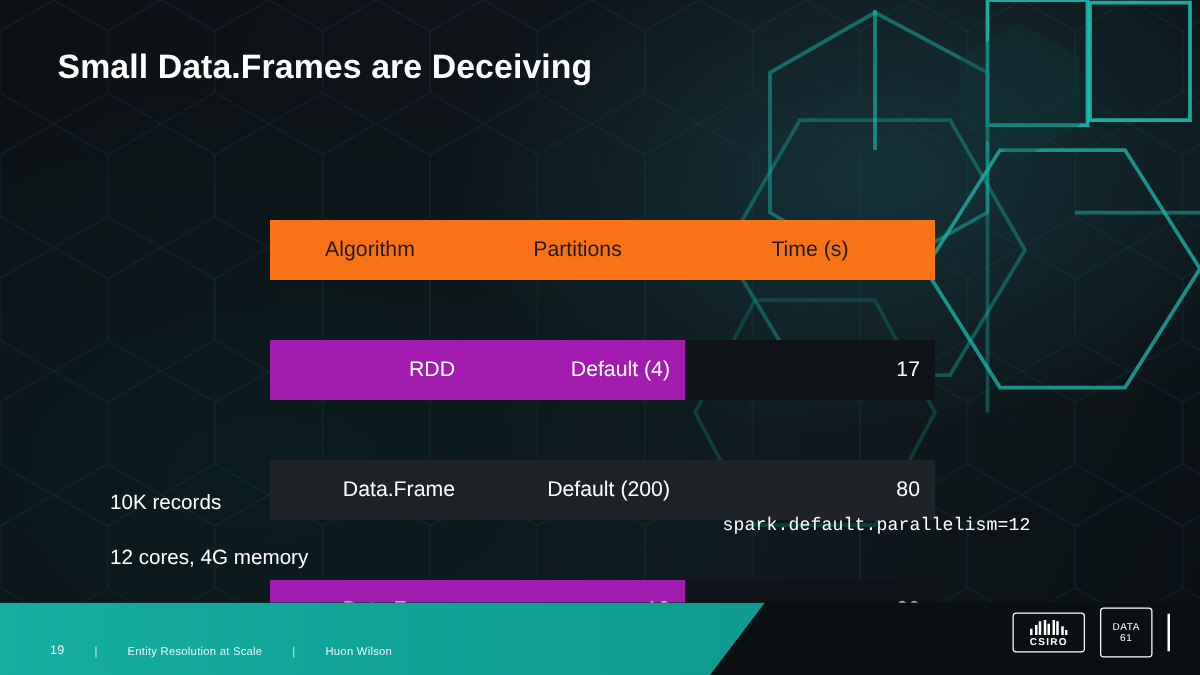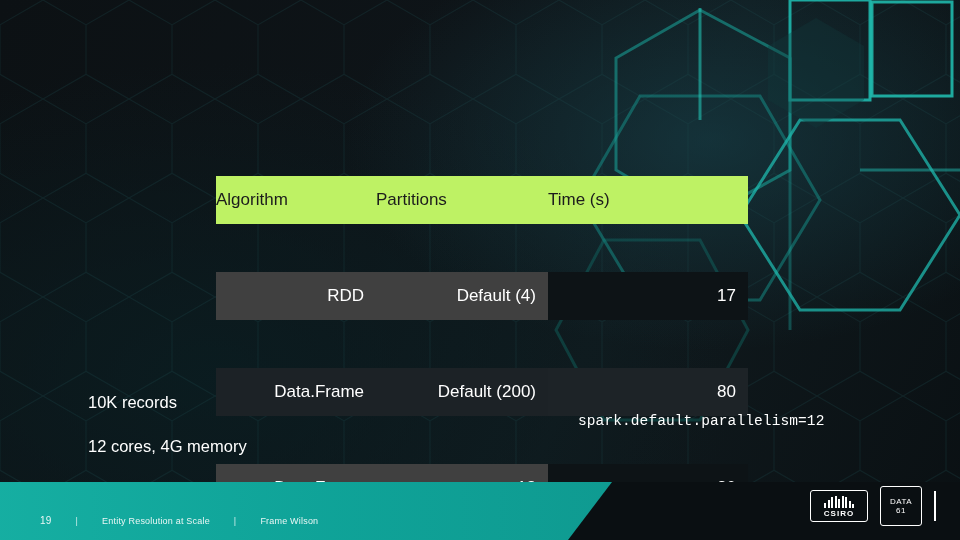--- a/index.html
+++ b/index.html
@@ -62,40 +62,40 @@
     border-collapse: collapse;
     width: 532px;
     table-layout: fixed;
   }
   table.data th, table.data td {
     padding: 0;
     font-weight: normal;
   }
   table.data thead th {
     height: 48px;
-    background: #bef264;
+    background: #f97316;
     color: #1c1c1c;
     font-size: 17px;
-    text-align: left;
+    text-align: center;
     vertical-align: middle;
   }
   table.data thead th.col-alg { width: 160px; }
   table.data thead th.col-part { width: 172px; }
   table.data thead th.col-time { width: 200px; }
   table.data tbody tr { height: 48px; }
   table.data tbody td {
     font-size: 17px;
     color: #ffffff;
     vertical-align: middle;
     padding: 0 12px;
   }
   table.data tbody td.c-alg { text-align: right; }
   table.data tbody td.c-part { text-align: right; }
   table.data tbody td.c-time { text-align: right; }
-  tr.row-odd td.c-alg, tr.row-odd td.c-part { background: #404040; }
+  tr.row-odd td.c-alg, tr.row-odd td.c-part { background: #a21caf; }
   tr.row-odd td.c-time { background: #0d1316; }
   tr.row-even td.c-alg, tr.row-even td.c-part { background: #1c2226; }
   tr.row-even td.c-time { background: #1d2327; }
   .row-sep { height: 6px; }
   .row-sep td { background: transparent !important; }
   
   .note {
     position: absolute;
     color: #ffffff;
     font-size: 16.5px;
@@ -215,20 +215,21 @@
       <path d="M604 240 L700 240 L748 330 L700 420 L604 420 L556 330 Z" stroke="#128d85" opacity="0.30"></path>
       <path d="M860 170 L960 170" stroke="#1fb8ad" opacity="0.5"></path>
       <path d="M700 8 L700 120" stroke="#25cfc0" opacity="0.55"></path>
       <path d="M790 58 L790 330" stroke="#1cb0a5" opacity="0.35"></path>
     </g>
     <g fill="#12393d" opacity="0.35">
       <path d="M816 18 L864 46 L864 100 L816 128 L768 100 L768 46 Z"></path>
     </g>
   </svg>
 
+  <div class="title">Small Data.Frames are Deceiving</div>
 
   <div class="table-wrap">
     <table class="data">
       <thead>
         <tr>
           <th class="col-alg">Algorithm</th>
           <th class="col-part">Partitions</th>
           <th class="col-time">Time (s)</th>
         </tr>
       </thead>
@@ -269,21 +270,21 @@
   </div>
 
   <div class="bottom-bar"></div>
   <div class="bottom-teal"></div>
 
   <div class="footer">
     <span class="pagenum">19</span>
     <span class="sep">|</span>
     <span>Entity Resolution at Scale</span>
     <span class="sep">|</span>
-    <span>Frame Wilson</span>
+    <span>Huon Wilson</span>
   </div>
 
   <div class="logos">
     <div class="logo-csiro">
       <div class="bars">
         <i style="height:5px"></i>
           <i style="height:8px"></i>
           <i style="height:11px"></i>
         <i style="height:12px"></i>
           <i style="height:9px"></i>

